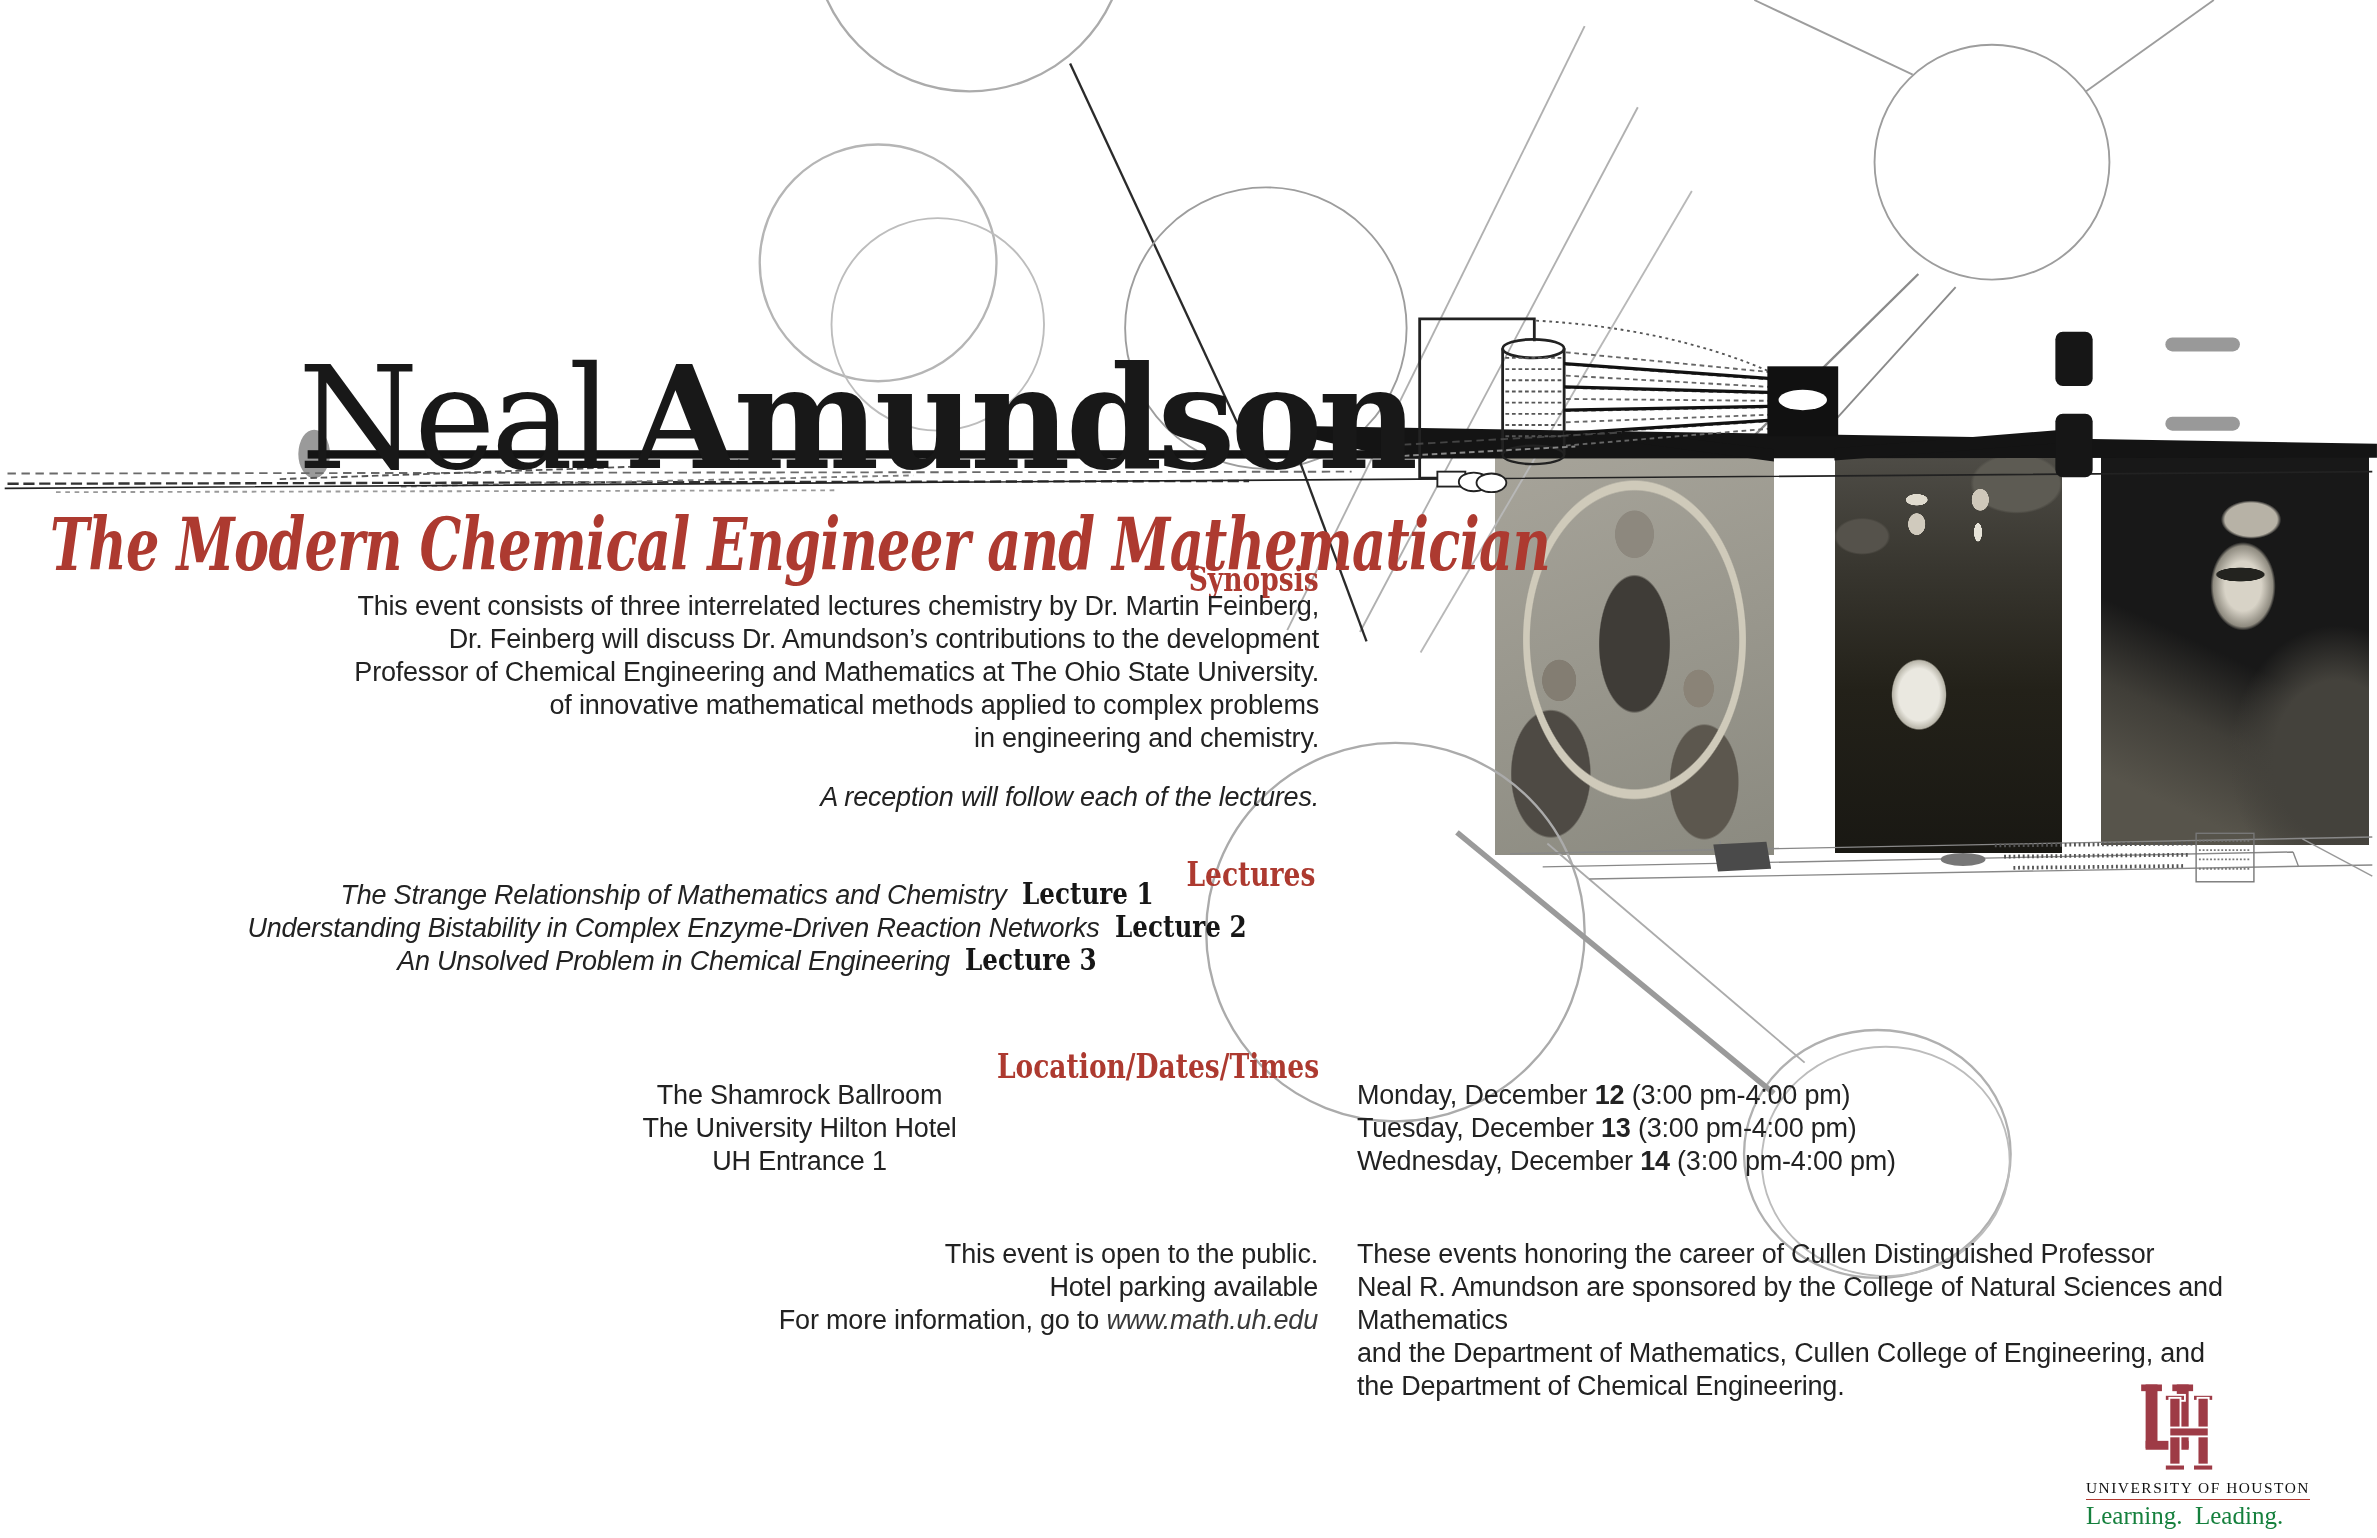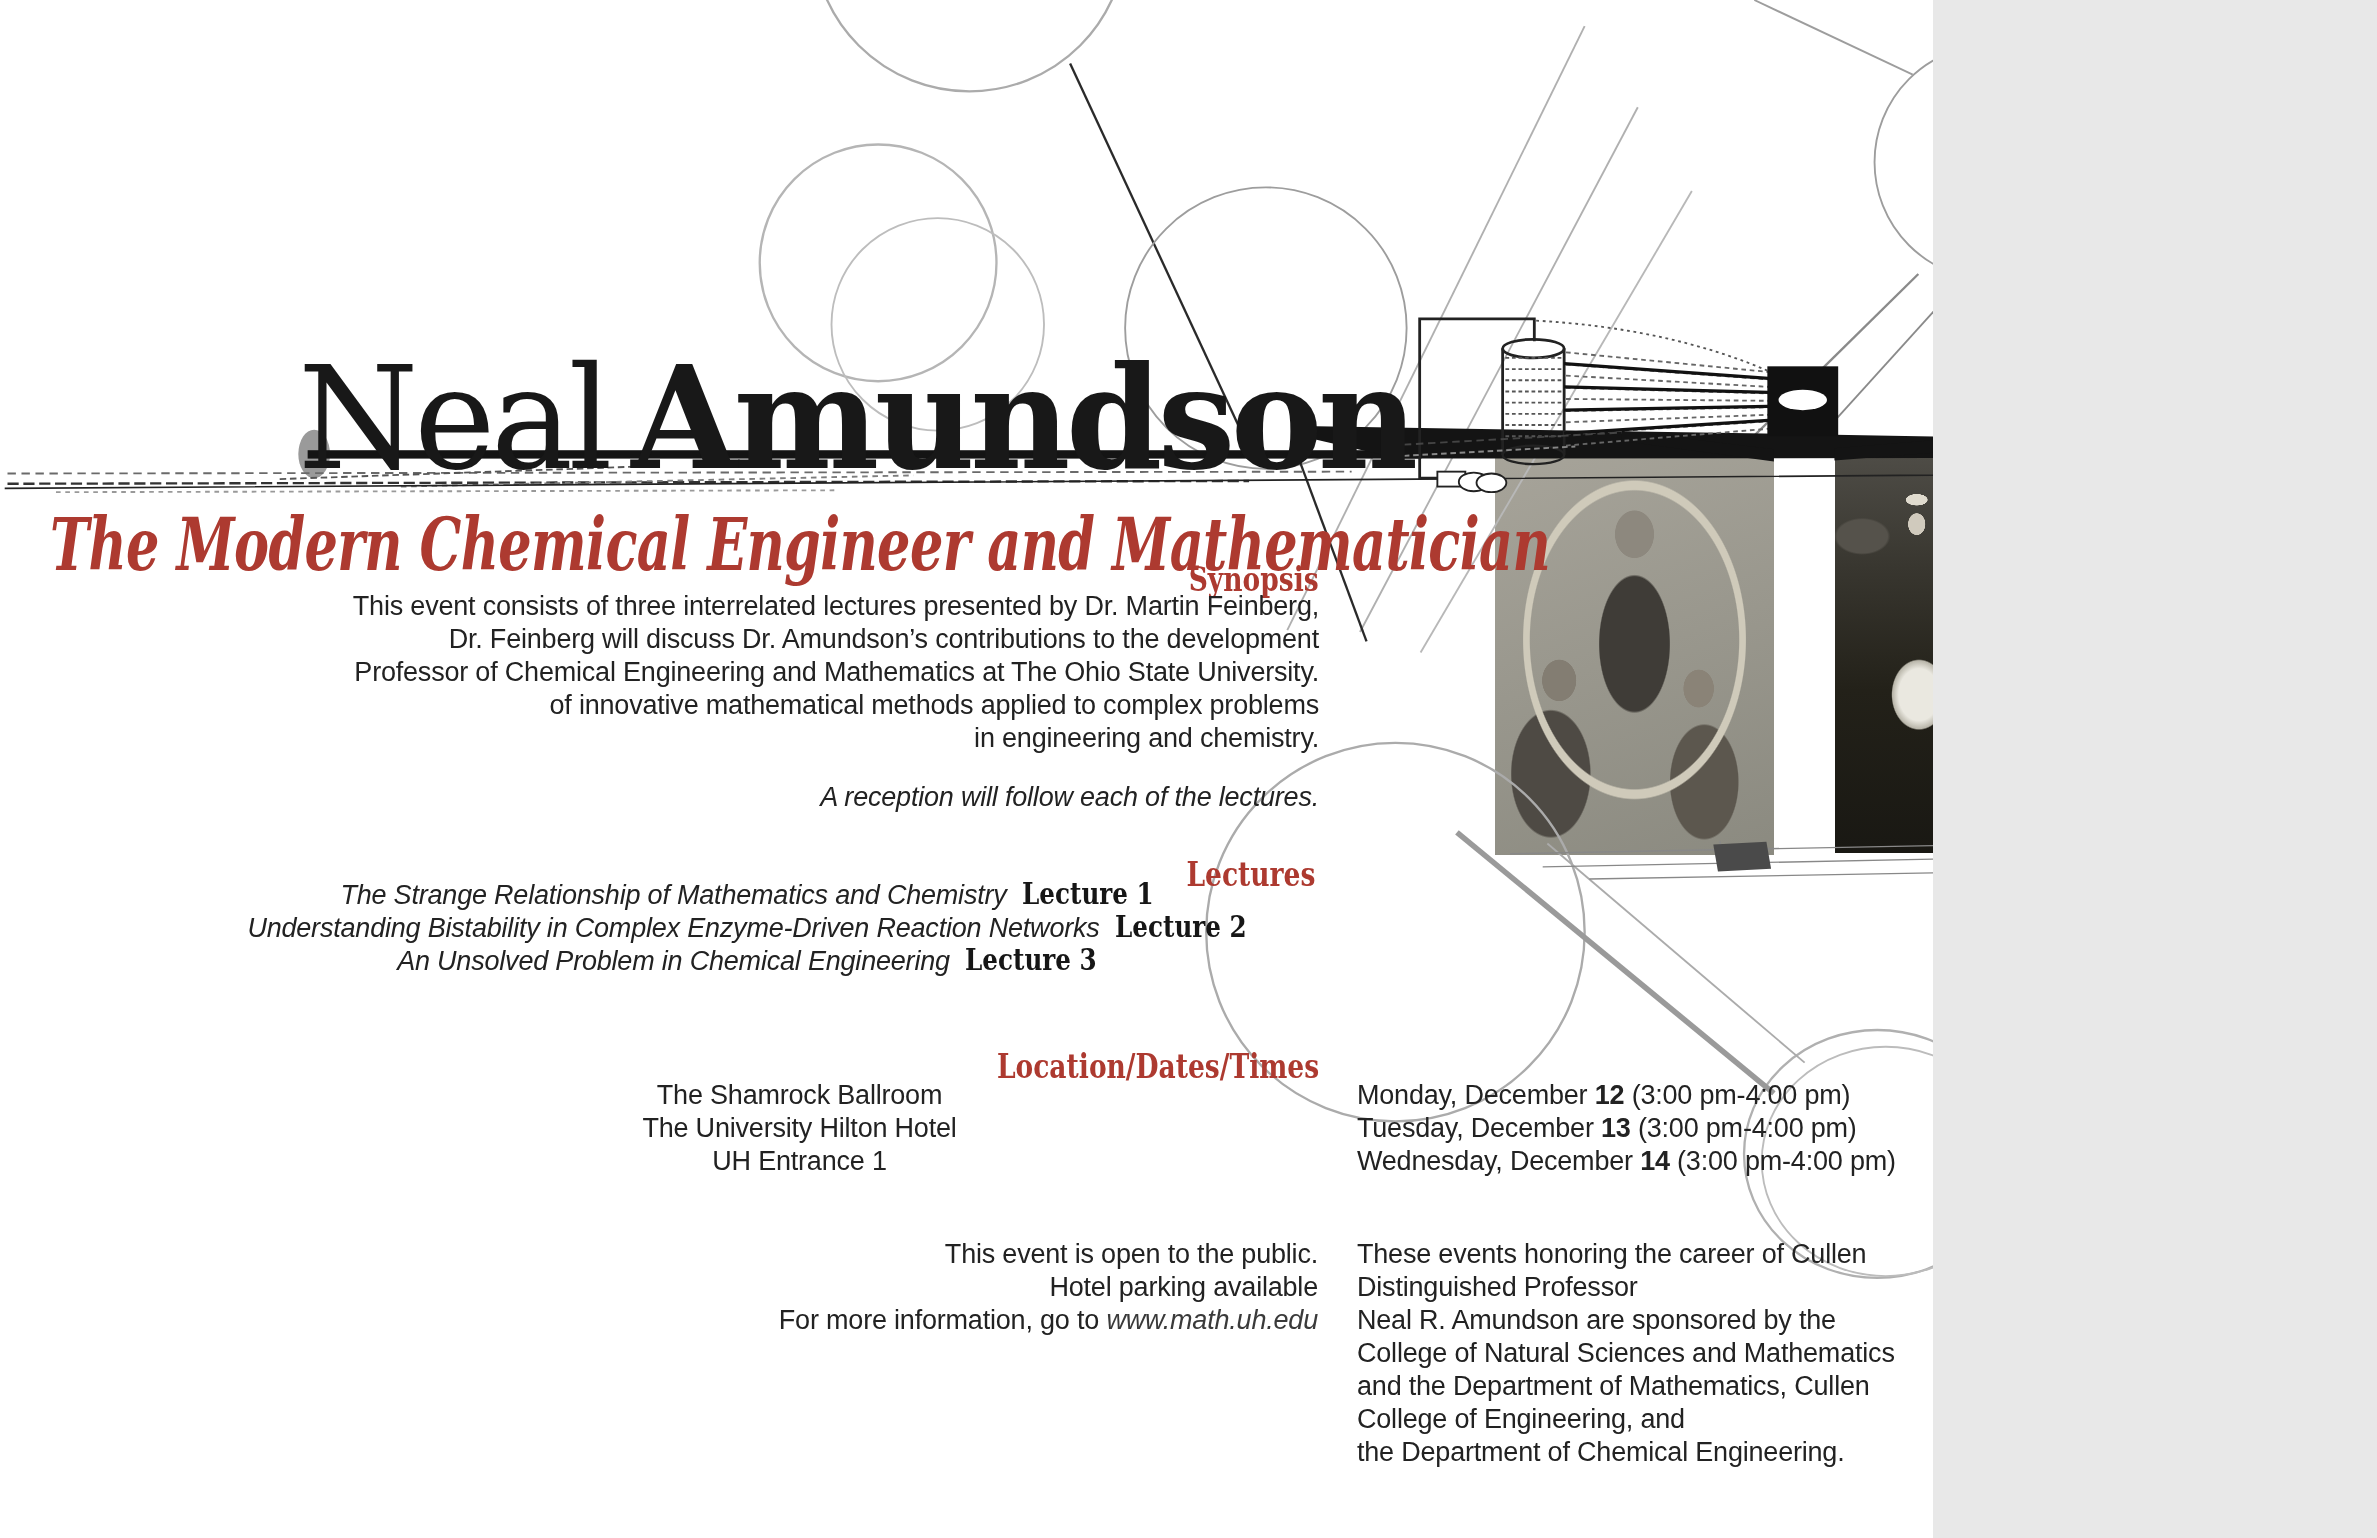--- a/index.html
+++ b/index.html
@@ -1,17 +1,17 @@
 <!DOCTYPE html>
 <html style="font-size:15px"><head>
 <meta charset="utf-8">
 <style>
   html,body{margin:0;padding:0;background:#e8e8e8;}
   #poster{
-    position:relative;width:1933px;height:1538px;background:#ffffff;
+    position:relative;width:2377px;height:1538px;background:#ffffff;
     overflow:hidden;font-family:"Liberation Sans",sans-serif;color:#1c1c1c;
   }
   .abs{position:absolute;}
   
   #title{
     left:298px;top:347px;font-family:"DejaVu Serif",serif;font-size:142px;line-height:1;
     letter-spacing:-4.7px;white-space:nowrap;transform:scaleX(.97);transform-origin:0 50%;color:#181818;
   }
   #title .t-first{font-weight:400;}
   #title .t-last{font-weight:800;margin-left:24px;}
@@ -204,21 +204,21 @@
   <div id="title" class="abs txt-layer">
     <span class="t-first">Neal</span><span class="t-last">Amundson</span>
   </div>
 
   <div id="subtitle" class="abs txt-layer">The Modern Chemical Engineer and Mathematician</div>
 
   <div id="synopsis-head" class="abs txt-layer">
     <span class="rhead" style="display:inline-block;">Synopsis</span>
   </div>
   <div id="synopsis-body" class="abs txt-layer body-txt right-block">
-    <div>This event consists of three interrelated lectures presented by Dr. Martin Feinberg,</div>
+    <div>This event consists of three interrelated lectures chemistry by Dr. Martin Feinberg,</div>
     <div>Dr. Feinberg will discuss Dr. Amundson’s contributions to the development</div>
     <div>Professor of Chemical Engineering and Mathematics at The Ohio State University.</div>
     <div>of innovative mathematical methods applied to complex problems</div>
     <div>in engineering and chemistry.</div>
   </div>
   <div id="reception" class="abs txt-layer body-txt right-block">A reception will follow each of the lectures.</div>
 
   <div id="lectures-head" class="abs txt-layer">
     <span class="rhead" style="display:inline-block;">Lectures</span>
   </div>

